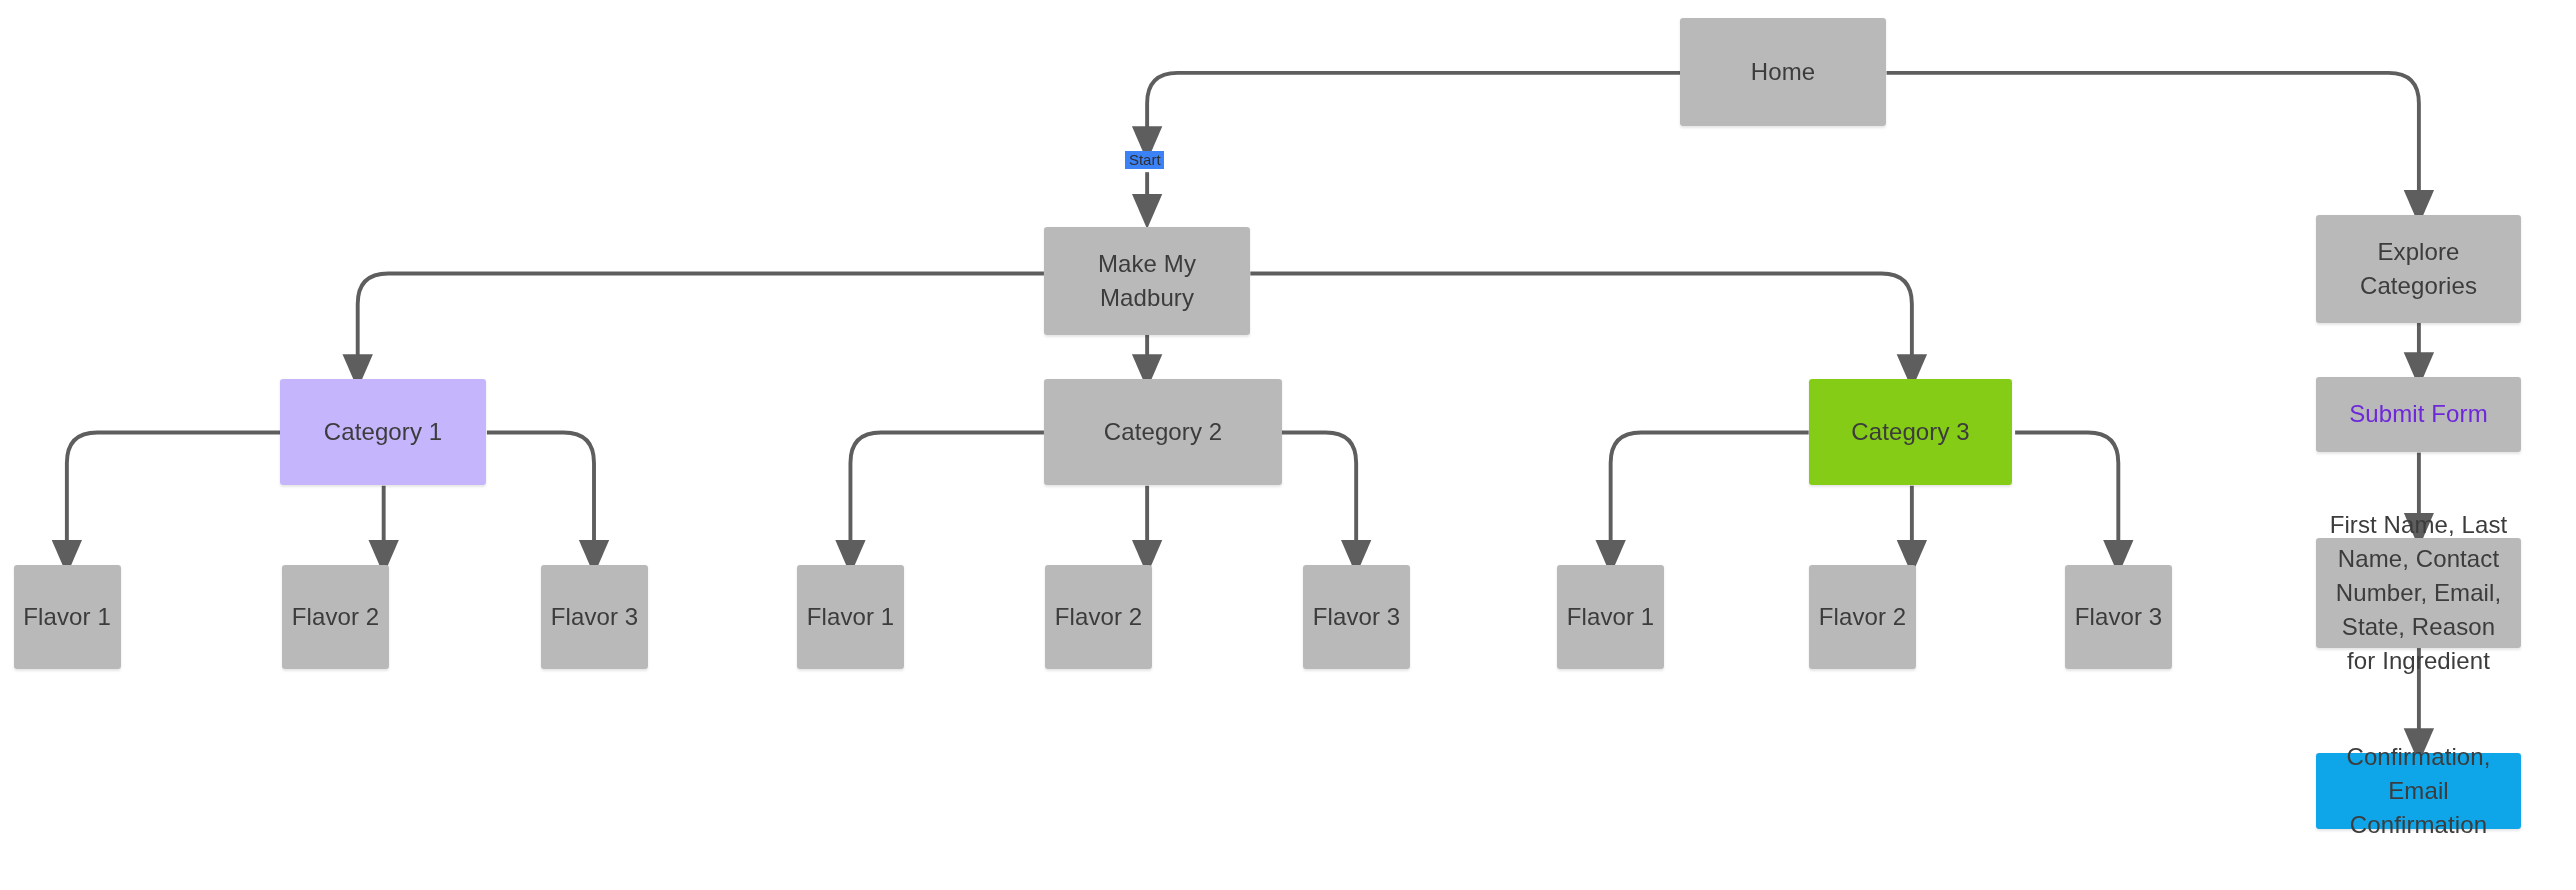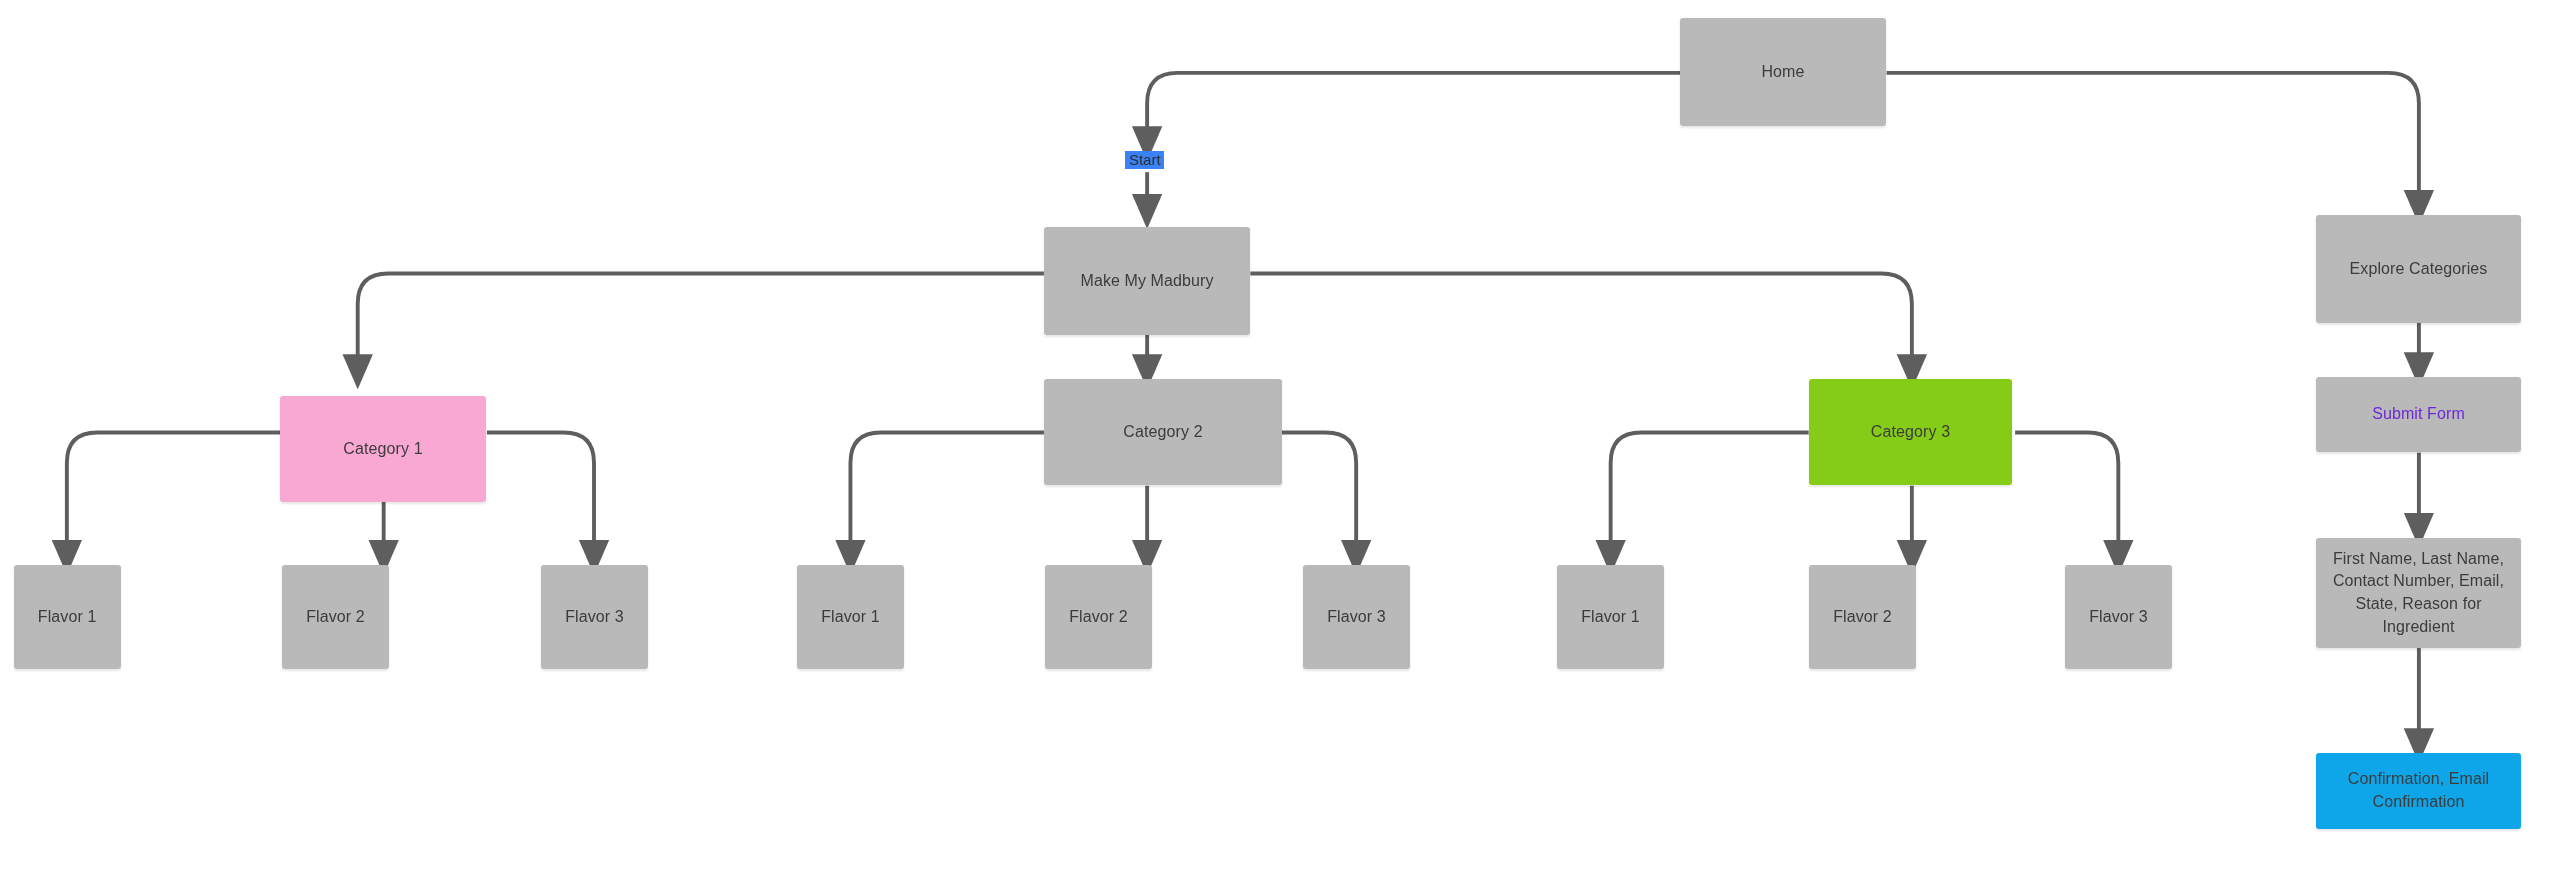--- a/index.html
+++ b/index.html
@@ -26,21 +26,21 @@
     position: absolute;
     box-sizing: border-box;
     background: #b9b9b9;
     border-radius: 3.2px;
     box-shadow: 0 1.3px 2.6px rgba(0,0,0,0.10);
     display: flex;
     align-items: center;
     justify-content: center;
     text-align: center;
     color: #3c3c3c;
-    font-size: 16px;
+    font-size: 24px;
     line-height: 1.42;
     padding: 3.9px 9px;
     letter-spacing: 0.1px;
   }
   .edge-label {
     position: absolute;
     color: #2e2e2e;
     font-size: 15px;
     line-height: 1;
     white-space: nowrap;
@@ -81,21 +81,21 @@
       </g>
   </svg>
 
   <div id="nodes">
       <div class="node" style="left: 1680px; top: 18px; width: 206px; height: 108px; background: rgb(185, 185, 185); color: rgb(60, 60, 60);">Home</div>
       <div class="node" style="left: 1044px; top: 227px; width: 206px; height: 108px; background: rgb(185, 185, 185); color: rgb(60, 60, 60);">Make My Madbury</div>
       <div class="node" style="left: 2316px; top: 215px; width: 205px; height: 108px; background: rgb(185, 185, 185); color: rgb(60, 60, 60);">Explore Categories</div>
       <div class="node" style="left: 2316px; top: 377px; width: 205px; height: 75px; background: rgb(185, 185, 185); color: #6d28d9;">Submit Form</div>
       <div class="node" style="left: 2316px; top: 538px; width: 205px; height: 110px; background: rgb(185, 185, 185); color: rgb(60, 60, 60);">First Name, Last Name, Contact Number, Email, State, Reason for Ingredient</div>
       <div class="node" style="left: 2316px; top: 753px; width: 205px; height: 76px; background: #0ea5e9; color: rgb(60, 60, 60);">Confirmation, Email Confirmation</div>
-      <div class="node" style="left: 280px; top: 396px; width: 206px; height: 106px; background: #f9a8d4; color: rgb(60, 60, 60);">Category 1</div>
+      <div class="node" style="left: 280px; top: 379px; width: 206px; height: 106px; background: #c4b5fd; color: rgb(60, 60, 60);">Category 1</div>
       <div class="node" style="left: 1044px; top: 379px; width: 238px; height: 106px; background: rgb(185, 185, 185); color: rgb(60, 60, 60);">Category 2</div>
       <div class="node" style="left: 1809px; top: 379px; width: 203px; height: 106px; background: #84cc16; color: rgb(60, 60, 60);">Category 3</div>
       <div class="node" style="left: 13.6px; top: 565px; width: 107px; height: 104px; background: rgb(185, 185, 185); color: rgb(60, 60, 60);">Flavor 1</div>
       <div class="node" style="left: 282px; top: 565px; width: 107px; height: 104px; background: rgb(185, 185, 185); color: rgb(60, 60, 60);">Flavor 2</div>
       <div class="node" style="left: 541px; top: 565px; width: 107px; height: 104px; background: rgb(185, 185, 185); color: rgb(60, 60, 60);">Flavor 3</div>
       <div class="node" style="left: 797px; top: 565px; width: 107px; height: 104px; background: rgb(185, 185, 185); color: rgb(60, 60, 60);">Flavor 1</div>
       <div class="node" style="left: 1045px; top: 565px; width: 107px; height: 104px; background: rgb(185, 185, 185); color: rgb(60, 60, 60);">Flavor 2</div>
       <div class="node" style="left: 1303px; top: 565px; width: 107px; height: 104px; background: rgb(185, 185, 185); color: rgb(60, 60, 60);">Flavor 3</div>
       <div class="node" style="left: 1557px; top: 565px; width: 107px; height: 104px; background: rgb(185, 185, 185); color: rgb(60, 60, 60);">Flavor 1</div>
       <div class="node" style="left: 1809px; top: 565px; width: 107px; height: 104px; background: rgb(185, 185, 185); color: rgb(60, 60, 60);">Flavor 2</div>

